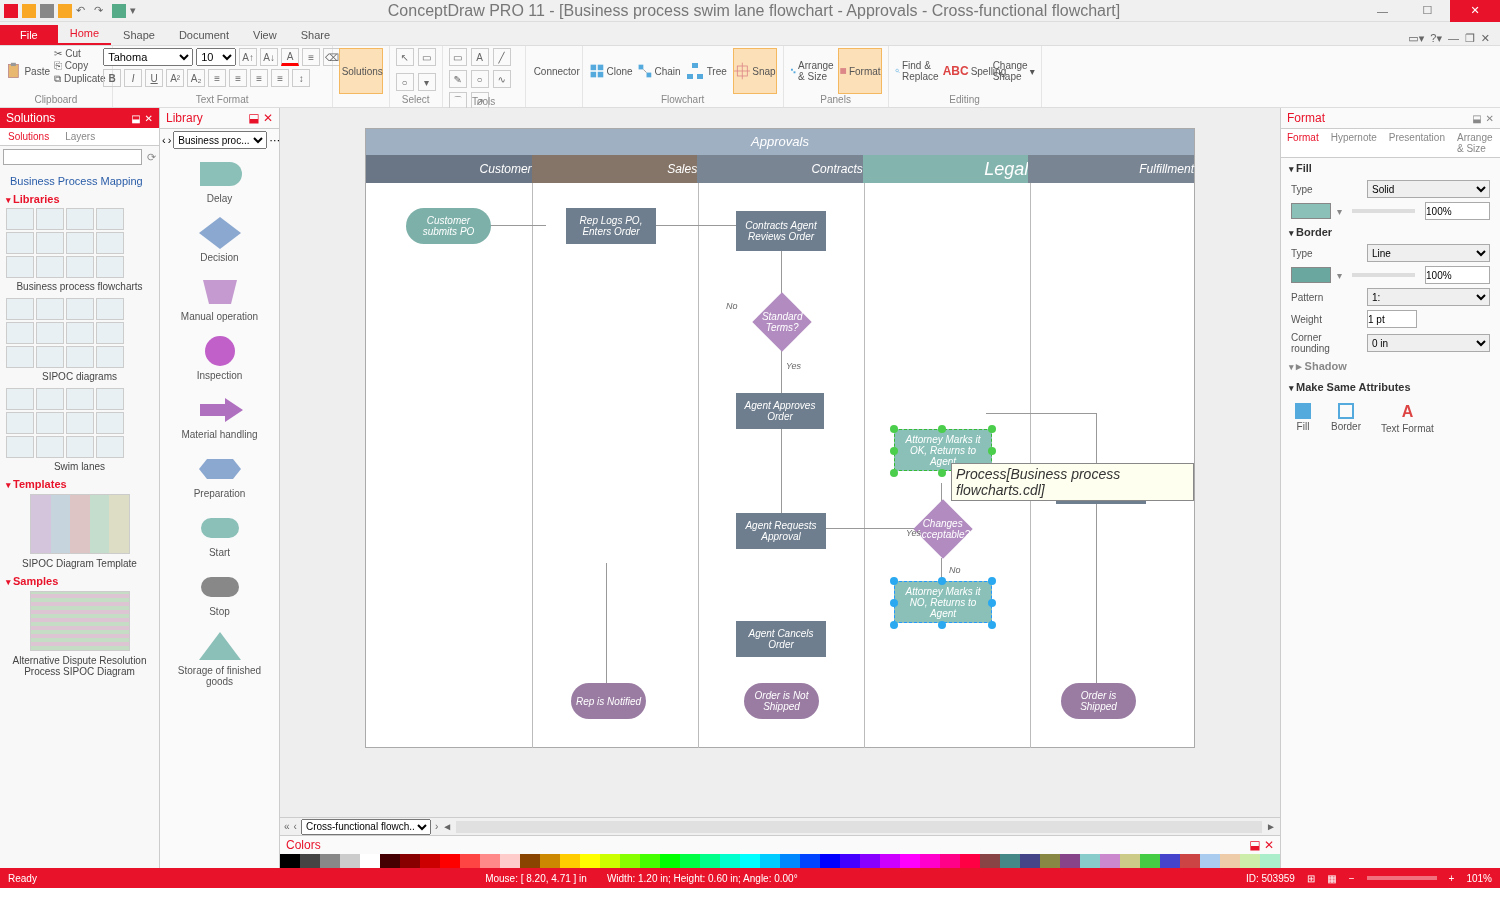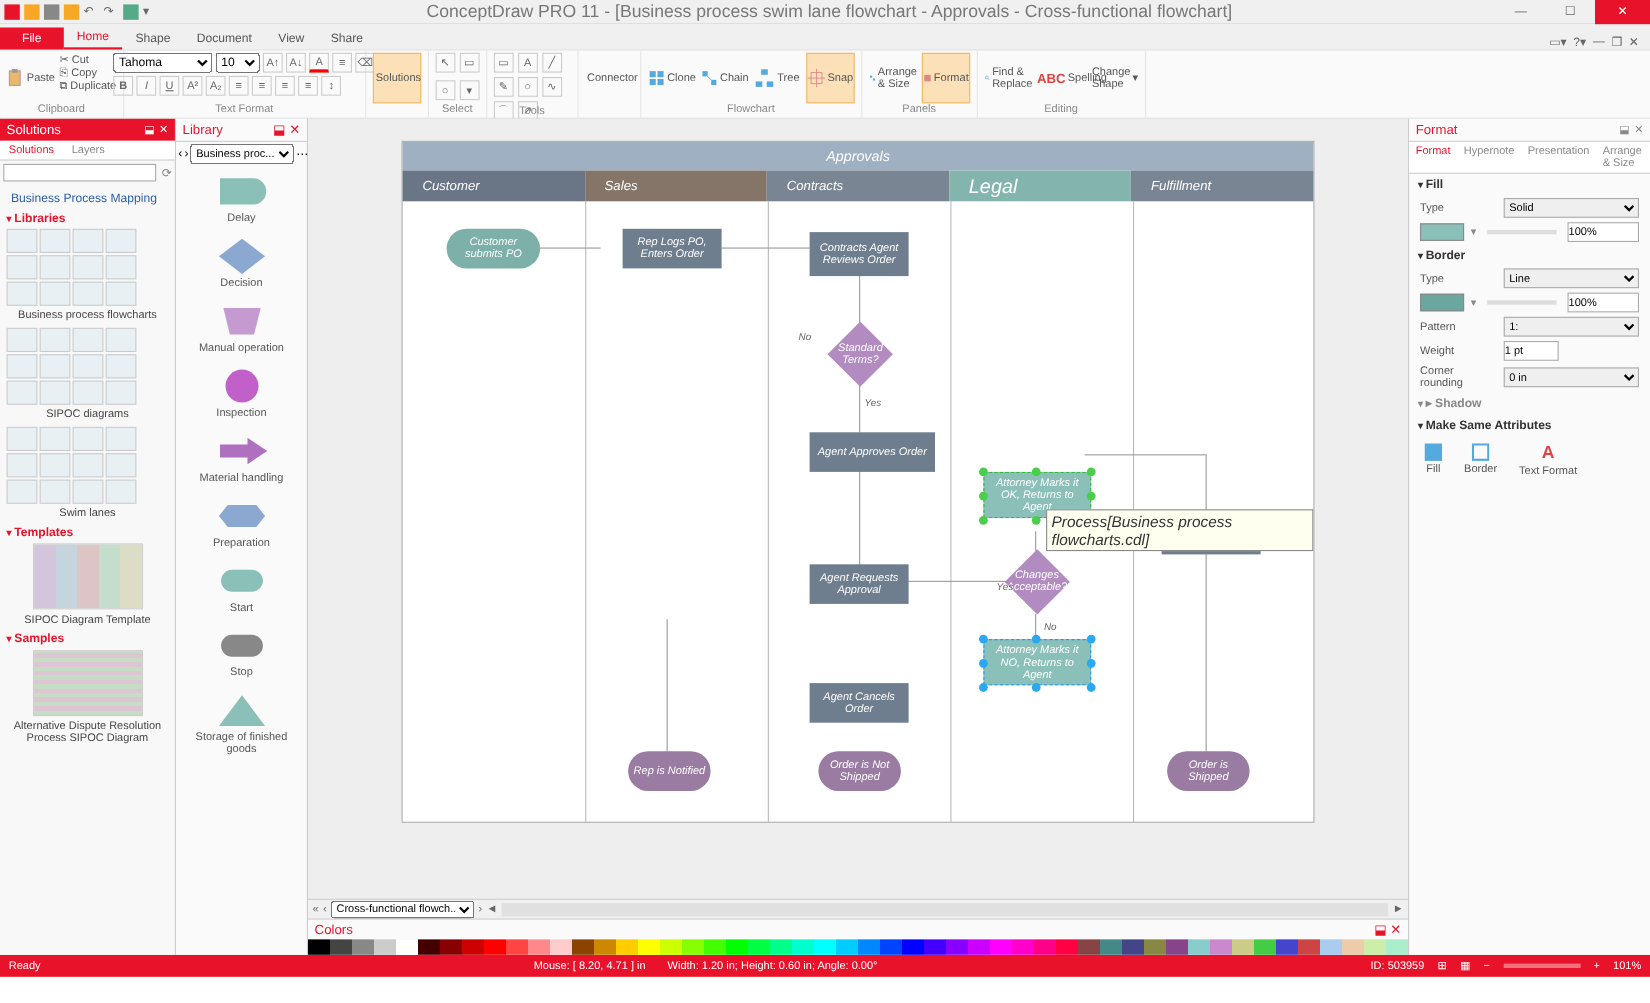--- a/index.html
+++ b/index.html
@@ -60,21 +60,21 @@
 .shape { display: flex; flex-direction: column; align-items: center; margin-bottom: 10px; }
 .shape .sv { width: 55px; height: 38px; display: flex; align-items: center; justify-content: center; }
 .shape .nm { font-size: 10px; color: #555; text-align: center; }
 
 
 .canvas-wrap { flex: 1; display: flex; flex-direction: column; background: #eee; }
 .canvas-scroll { flex: 1; overflow: auto; display: flex; justify-content: center; padding: 20px; position: relative; }
 .page { width: 830px; height: 620px; background: #fff; border: 1px solid #aaa; position: relative; font-style: italic; }
 .swim-title { height: 26px; background: #9fb0c3; color: #fff; text-align: center; line-height: 26px; font-size: 13px; }
 .swim-heads { display: flex; height: 28px; }
-.swim-heads div { flex: 1; text-align: left; line-height: 28px; color: #fff; font-size: 12px; padding-left: 18px; }
+.swim-heads div { flex: 1; text-align: right; line-height: 28px; color: #fff; font-size: 12px; padding-left: 18px; }
 .sc1 { background: #6a7585; } .sc2 { background: #857568; } .sc3 { background: #7a8594; } .sc4 { background: #84b4ae; font-size: 18px !important; } .sc5 { background: #7a8594; }
 .lanes { position: relative; height: 565px; }
 .lane-line { position: absolute; top: 0; bottom: 0; width: 1px; background: #bbb; }
 .node { position: absolute; display: flex; align-items: center; justify-content: center; text-align: center; font-size: 10px; color: #fff; padding: 4px; }
 .terminator { background: #7cb0a8; border-radius: 18px; }
 .process { background: #6e7e8e; }
 .process2 { background: #8bc0b8; }
 .decision { background: #b28cc0; transform: rotate(45deg); }
 .decision span { transform: rotate(-45deg); display: block; }
 .endp { background: #9a7ca3; border-radius: 18px; }
@@ -523,21 +523,21 @@
           <div class="conn" style="left:730px;top:290px;width:1px;height:230px"></div>
 
           <div class="node terminator" style="left:40px;top:25px;width:85px;height:36px">Customer submits PO</div>
           <div class="node process" style="left:200px;top:25px;width:90px;height:36px">Rep Logs PO, Enters Order</div>
           <div class="node process" style="left:370px;top:28px;width:90px;height:40px">Contracts Agent Reviews Order</div>
           <div class="node decision" style="left:395px;top:118px;width:42px;height:42px">
               <span>Standard Terms?</span>
             </div>
           <div class="lbl" style="left:360px;top:118px">No</div>
           <div class="lbl" style="left:420px;top:178px">Yes</div>
-          <div class="node process" style="left:370px;top:210px;width:114px;height:36px">Agent Approves Order</div>
+          <div class="node process" style="left:370px;top:210px;width:88px;height:36px">Agent Approves Order</div>
           <div class="node process" style="left:370px;top:330px;width:90px;height:36px">Agent Requests Approval</div>
           <div class="node process" style="left:370px;top:438px;width:90px;height:36px">Agent Cancels Order</div>
 
           <div class="node process2" style="left:528px;top:246px;width:98px;height:42px;border:1px dashed #3b3">Attorney Marks it OK, Returns to Agent</div>
           <div class="sel-handle sel-g" style="left:524px;top:242px"></div>
             <div class="sel-handle sel-g" style="left:572px;top:242px"></div>
             <div class="sel-handle sel-g" style="left:622px;top:242px"></div>
           <div class="sel-handle sel-g" style="left:524px;top:264px"></div>
             <div class="sel-handle sel-g" style="left:622px;top:264px"></div>
           <div class="sel-handle sel-g" style="left:524px;top:286px"></div>

